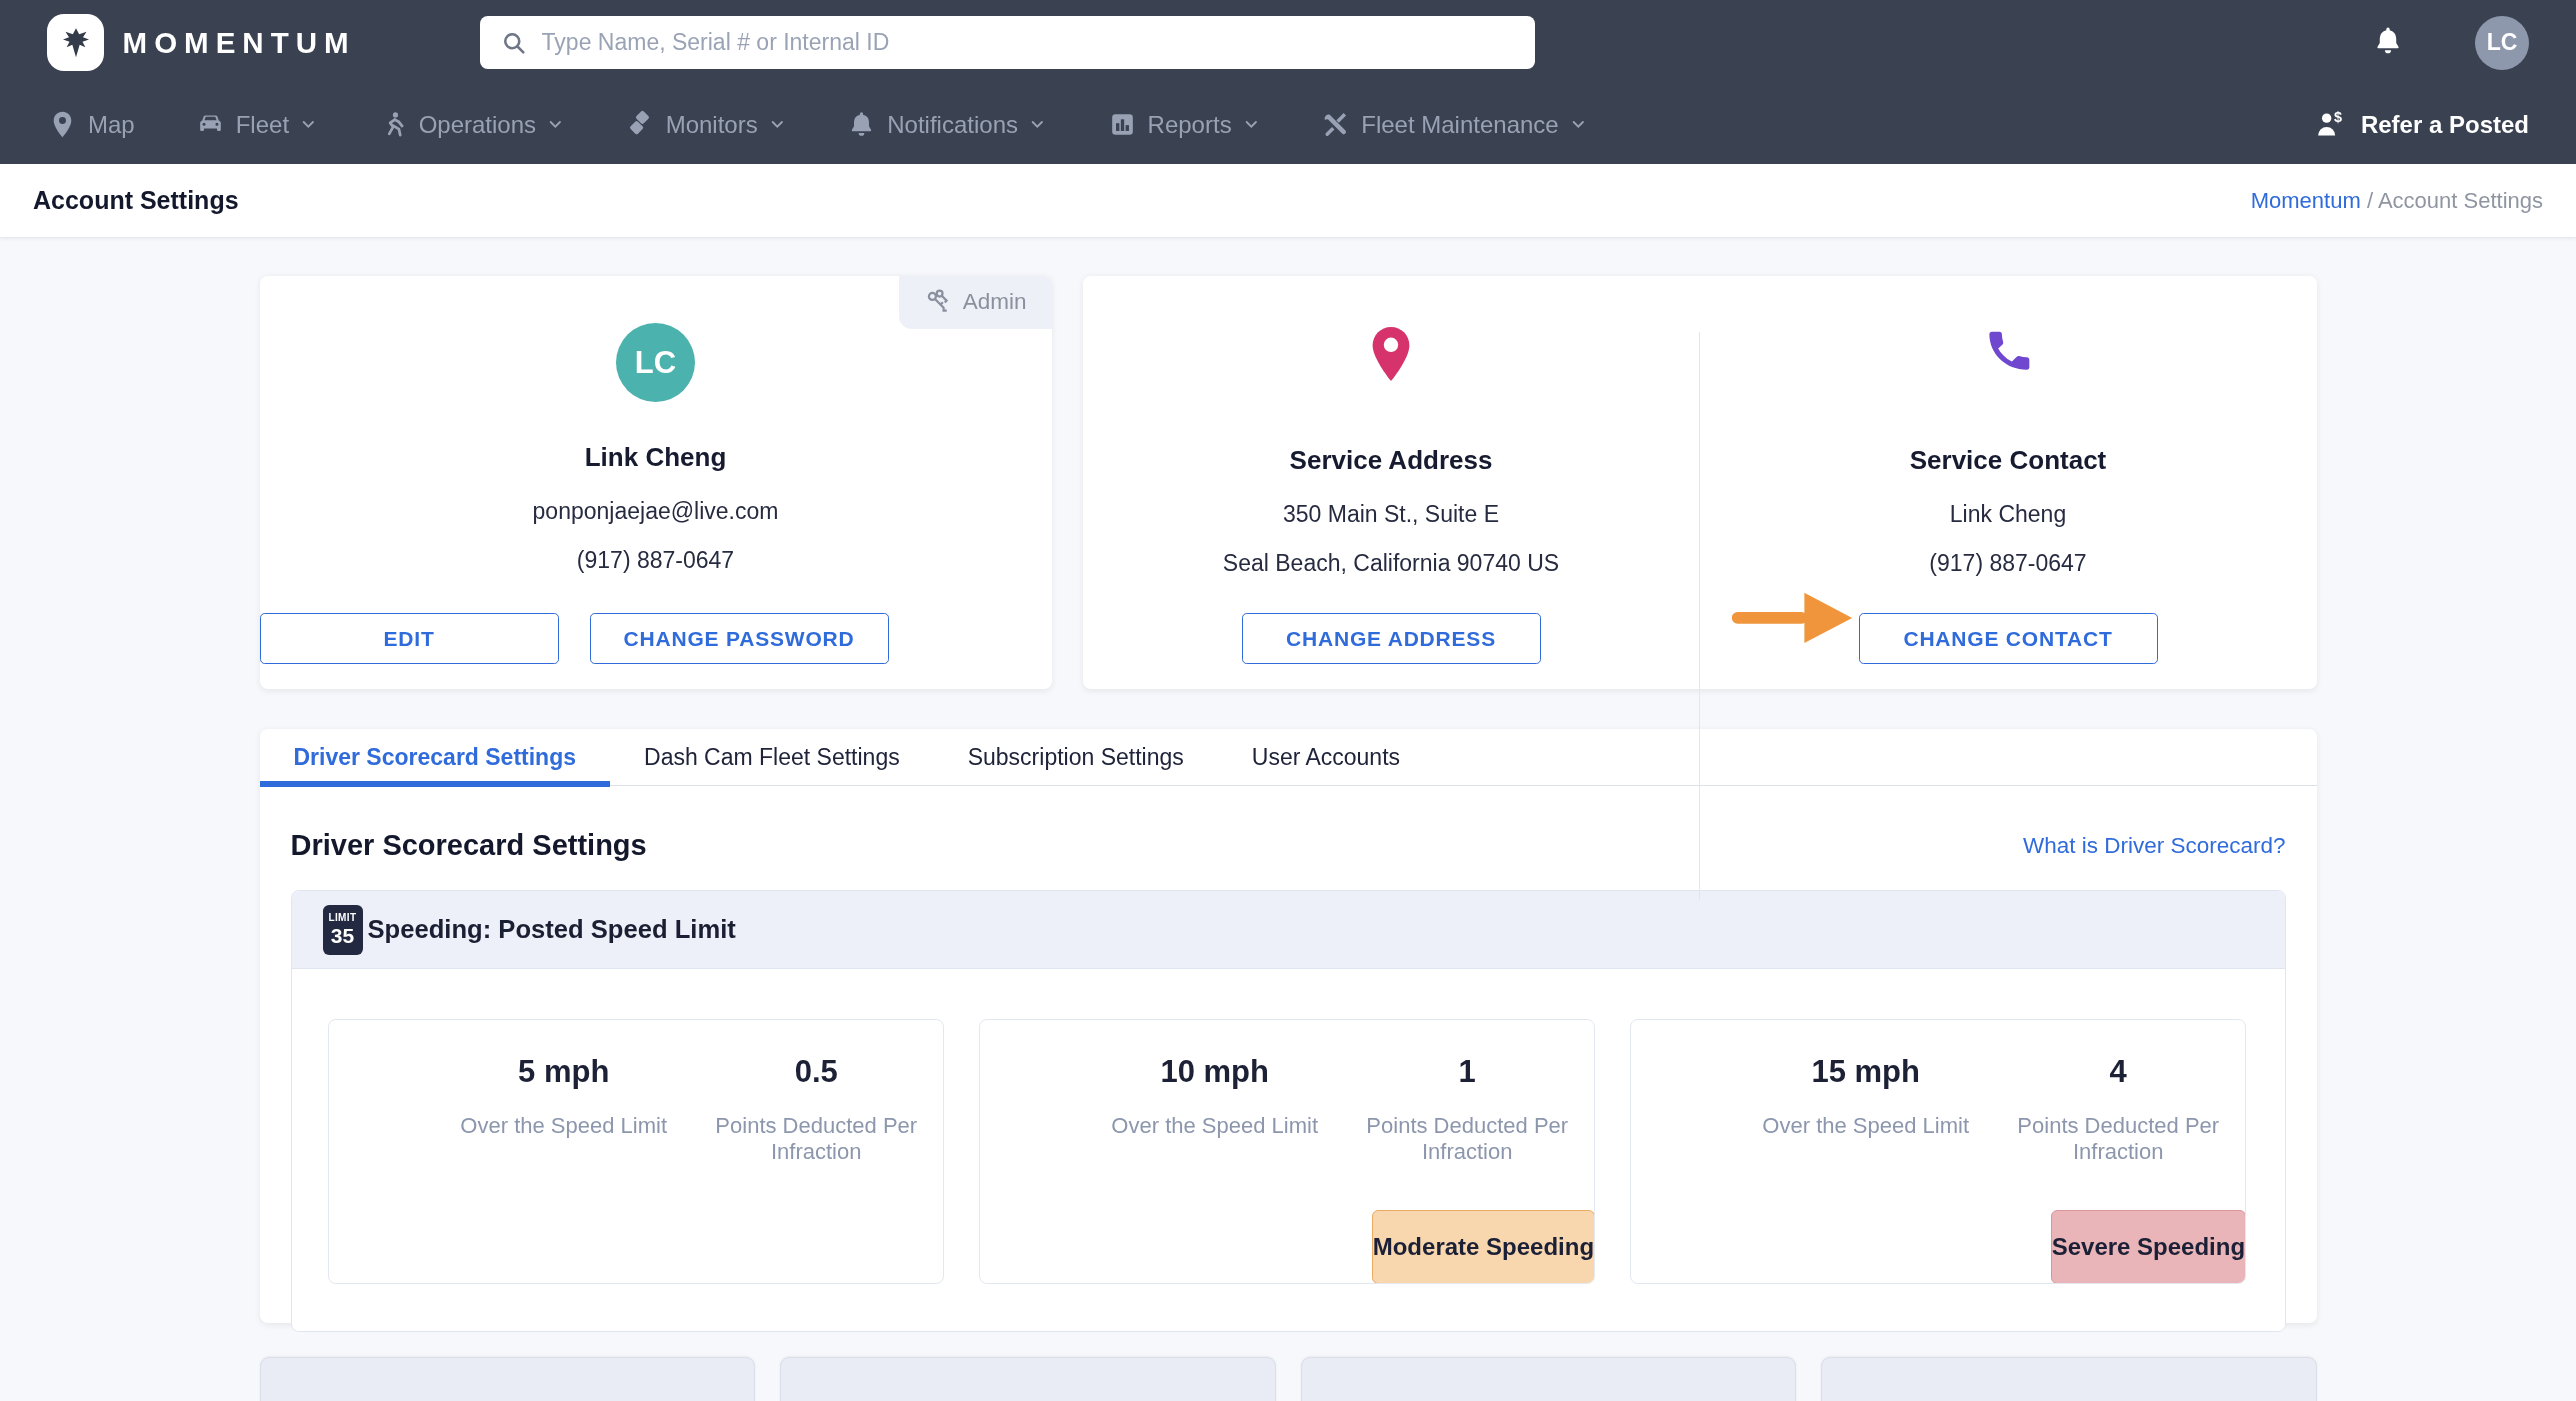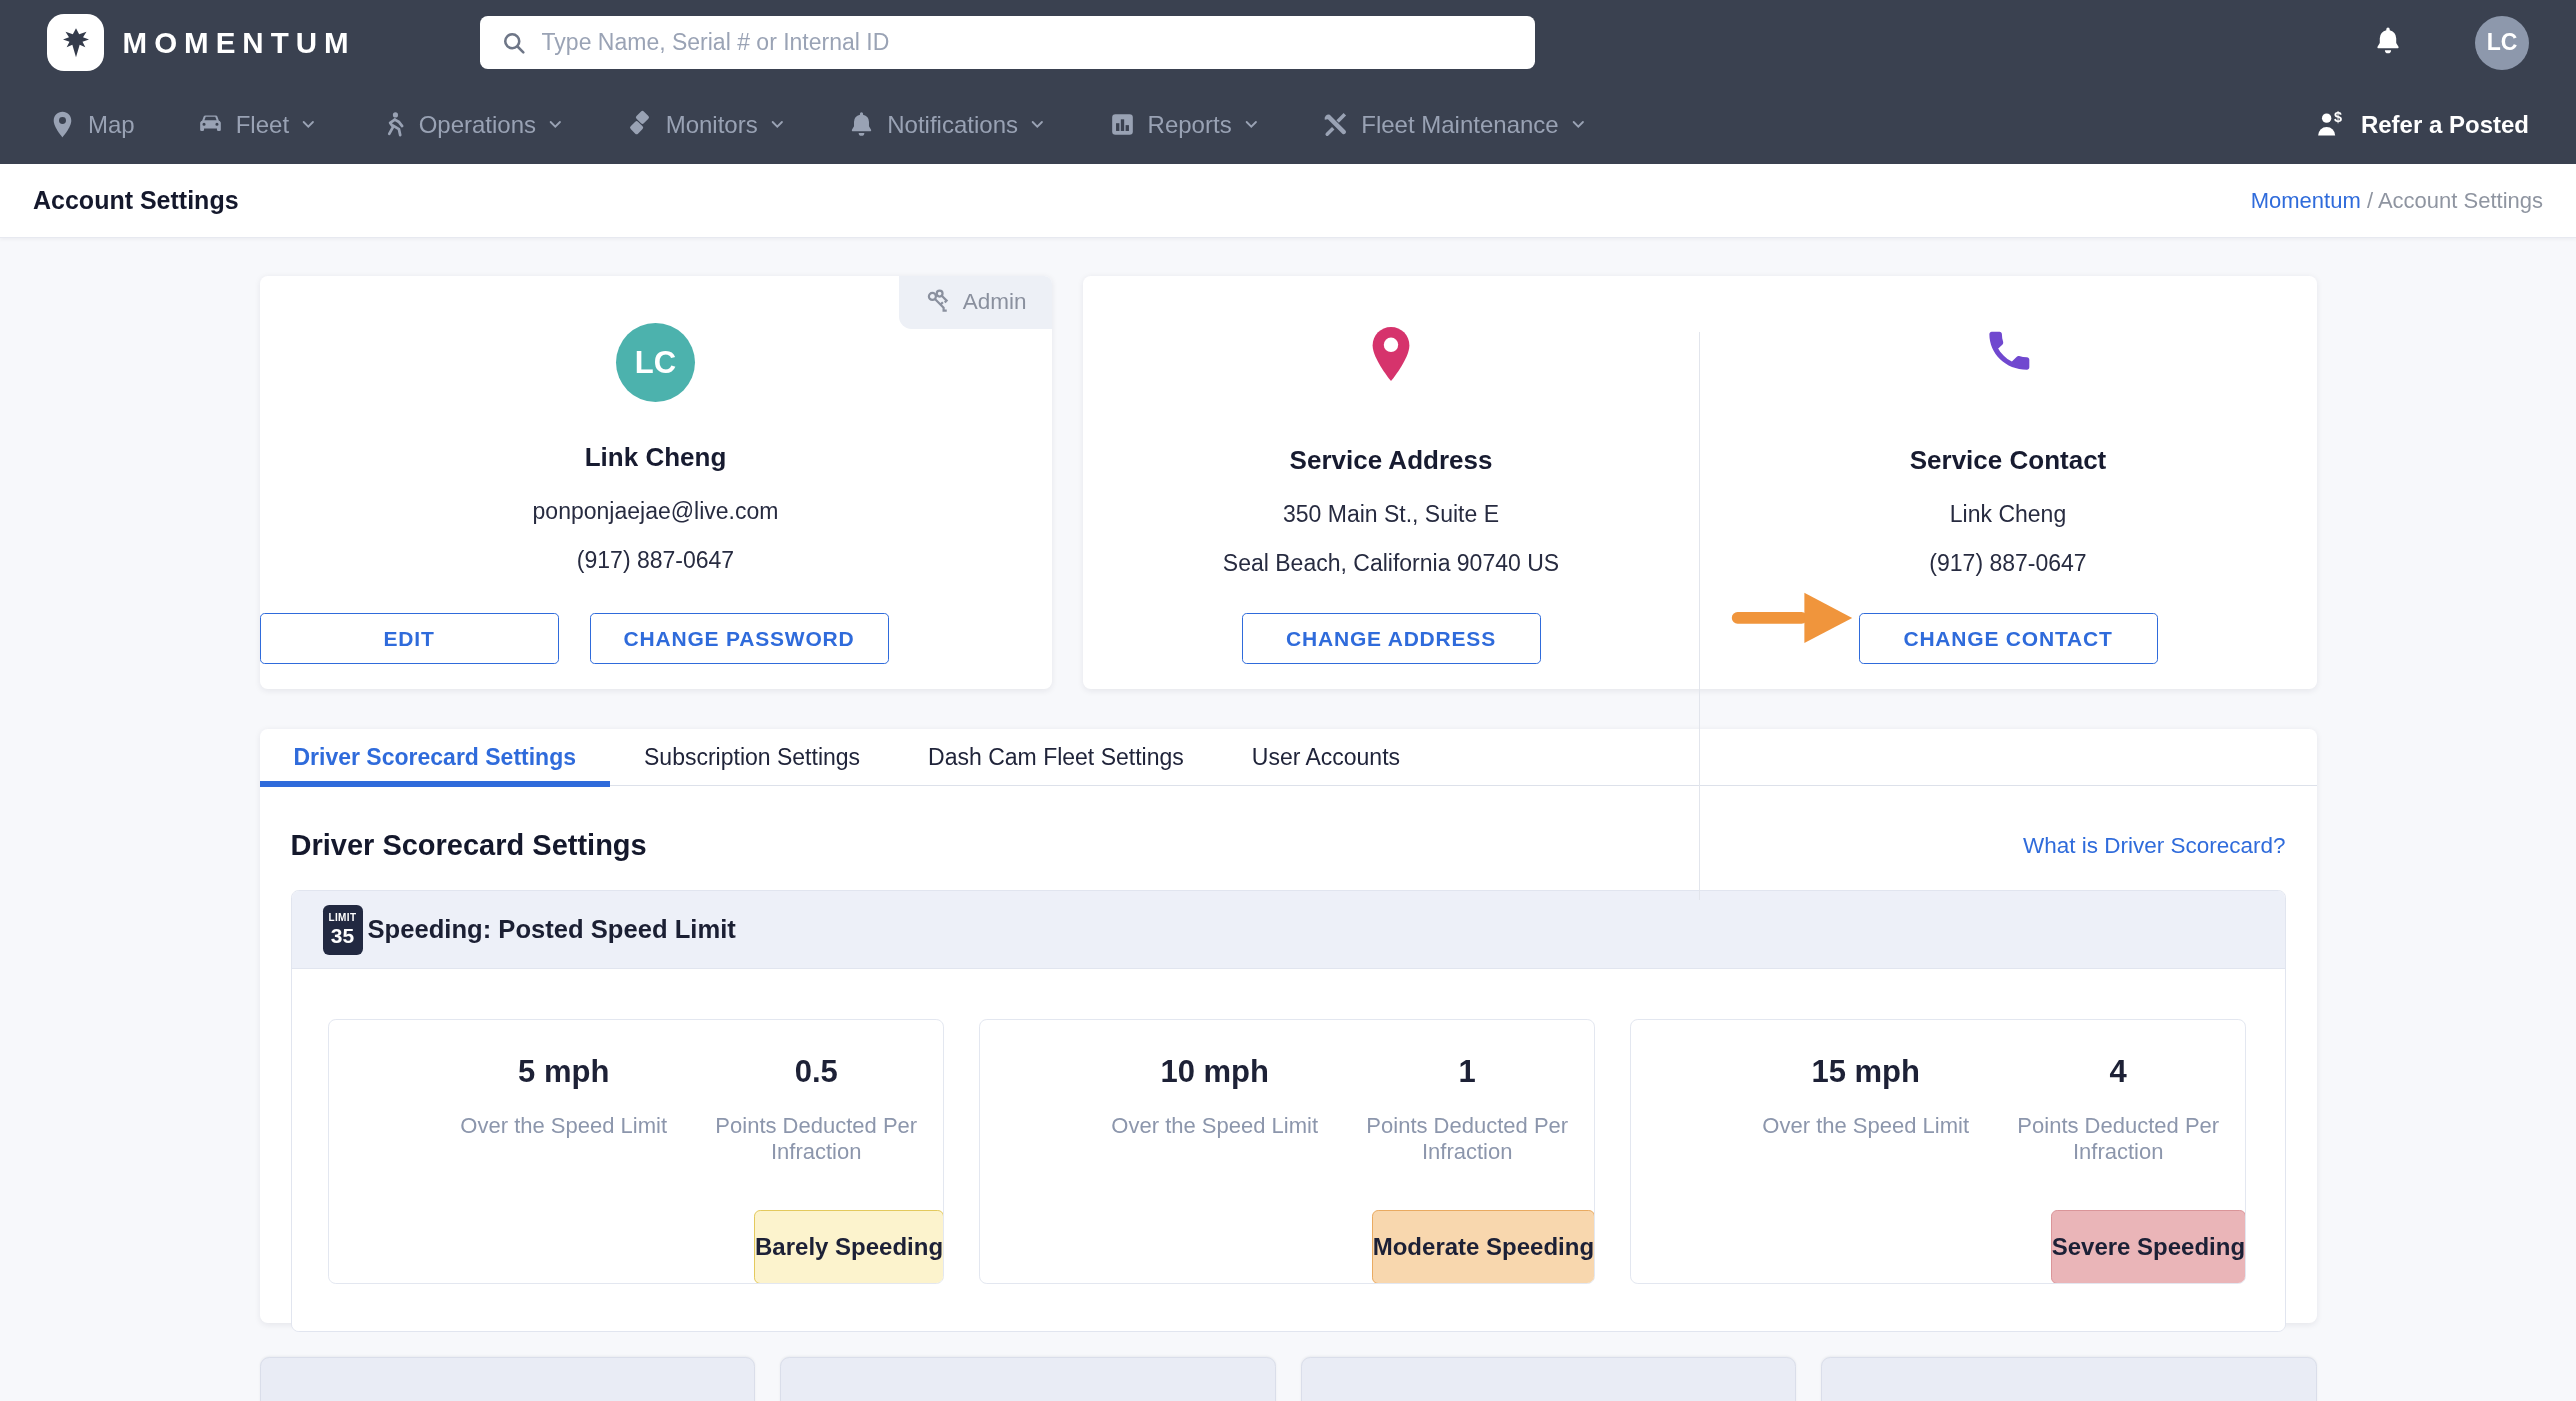--- a/index.html
+++ b/index.html
@@ -264,22 +264,22 @@
       <svg class="pointer-arrow" viewBox="0 0 160 92">
           <rect x="2" y="39" width="98" height="15" rx="7.5" fill="#F0953C"></rect>
           <path d="M96 14 L158 46.5 L96 79 Z" fill="#F0953C"></path>
         </svg>
     </div>
   </div>
 
   <div class="main-card">
     <div class="tabs-row">
       <div class="tab active">Driver Scorecard Settings</div>
+      <div class="tab">Dash Cam Fleet Settings</div>
       <div class="tab">Subscription Settings</div>
-      <div class="tab">Dash Cam Fleet Settings</div>
       <div class="tab">User Accounts</div>
     </div>
 
     <div class="section-head">
       <div class="section-title">Driver Scorecard Settings</div>
       <div class="section-link">What is Driver Scorecard?</div>
     </div>
 
     <div class="panel">
       <div class="panel-head">
@@ -295,21 +295,20 @@
           <div class="th-vals">
             <div class="th-col">
               <div class="th-num">5 mph</div>
               <div class="th-lab">Over the Speed Limit</div>
             </div>
             <div class="th-col">
               <div class="th-num">0.5</div>
               <div class="th-lab">Points Deducted Per Infraction</div>
             </div>
           </div>
-          <div class="sev-banner" style="background: rgb(252, 243, 205); border-color: rgb(227, 201, 93);">Barely Speeding</div>
         </div>
 
         <div class="th-card">
           <div class="th-vals">
             <div class="th-col">
               <div class="th-num">10 mph</div>
               <div class="th-lab">Over the Speed Limit</div>
             </div>
             <div class="th-col">
               <div class="th-num">1</div>

